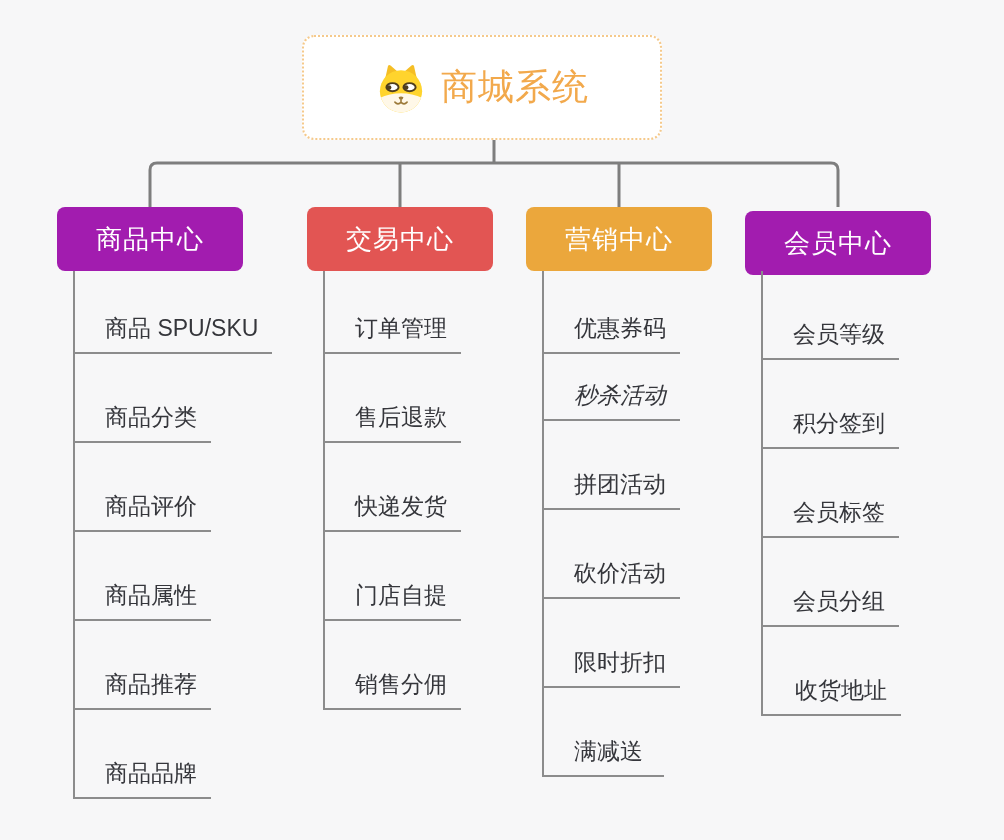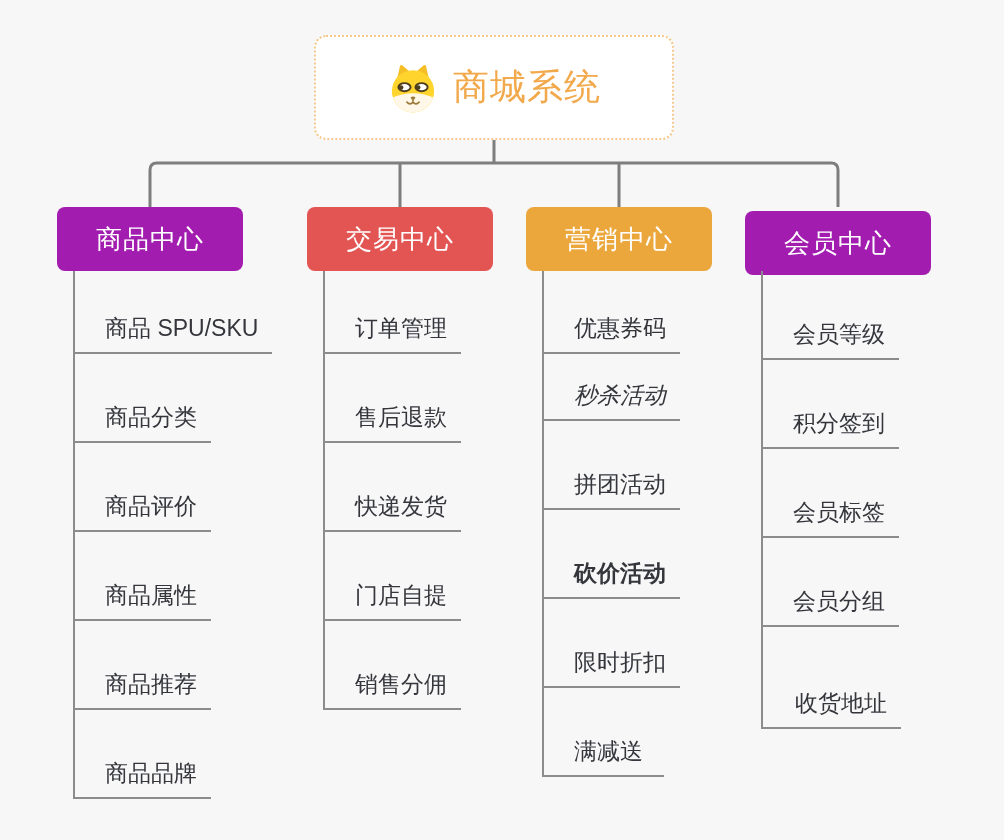--- a/index.html
+++ b/index.html
@@ -28,21 +28,21 @@
     width:1004px;height:840px;
     pointer-events:none;
   }
   .connectors path{
     stroke:var(--connector);
     stroke-width:3;
     fill:none;
   }
   .root-node{
     position:absolute;
-    left:314px;top:35px;
+    left:302px;top:35px;
     width:360px;height:105px;
     background:#ffffff;
     border:2px dotted var(--root-border);
     border-radius:12px;
     display:flex;
     align-items:center;
     justify-content:center;
     gap:14px;
     cursor:pointer;
   }
@@ -176,21 +176,21 @@
       <div class="leaf-list" style="left: 542px; top: 271px;">
         <div class="leaf" style="height: 83px;">
           <span>优惠券码</span>
         </div>
         <div class="leaf" style="height: 67px; font-style: italic;">
           <span>秒杀活动</span>
         </div>
         <div class="leaf" style="height: 89px;">
           <span>拼团活动</span>
         </div>
-        <div class="leaf" style="height: 89px; font-weight: bold;">
+        <div class="leaf" style="height: 89px;">
           <span>砍价活动</span>
         </div>
         <div class="leaf" style="height: 89px;">
           <span>限时折扣</span>
         </div>
         <div class="leaf" style="height: 89px;">
           <span>满减送</span>
         </div>
       </div>
       <div class="branch-header" style="left: 745px; top: 211px; background: #a21caf;">
@@ -202,19 +202,19 @@
         </div>
         <div class="leaf" style="height: 89px;">
           <span>积分签到</span>
         </div>
         <div class="leaf" style="height: 89px;">
           <span>会员标签</span>
         </div>
         <div class="leaf" style="height: 89px;">
           <span>会员分组</span>
         </div>
-        <div class="leaf" style="height: 102px; padding-left: 32px;">
+        <div class="leaf" style="height: 89px; padding-left: 32px;">
           <span>收货地址</span>
         </div>
       </div>
     </div>
 
 </div>
 
 </body></html>

